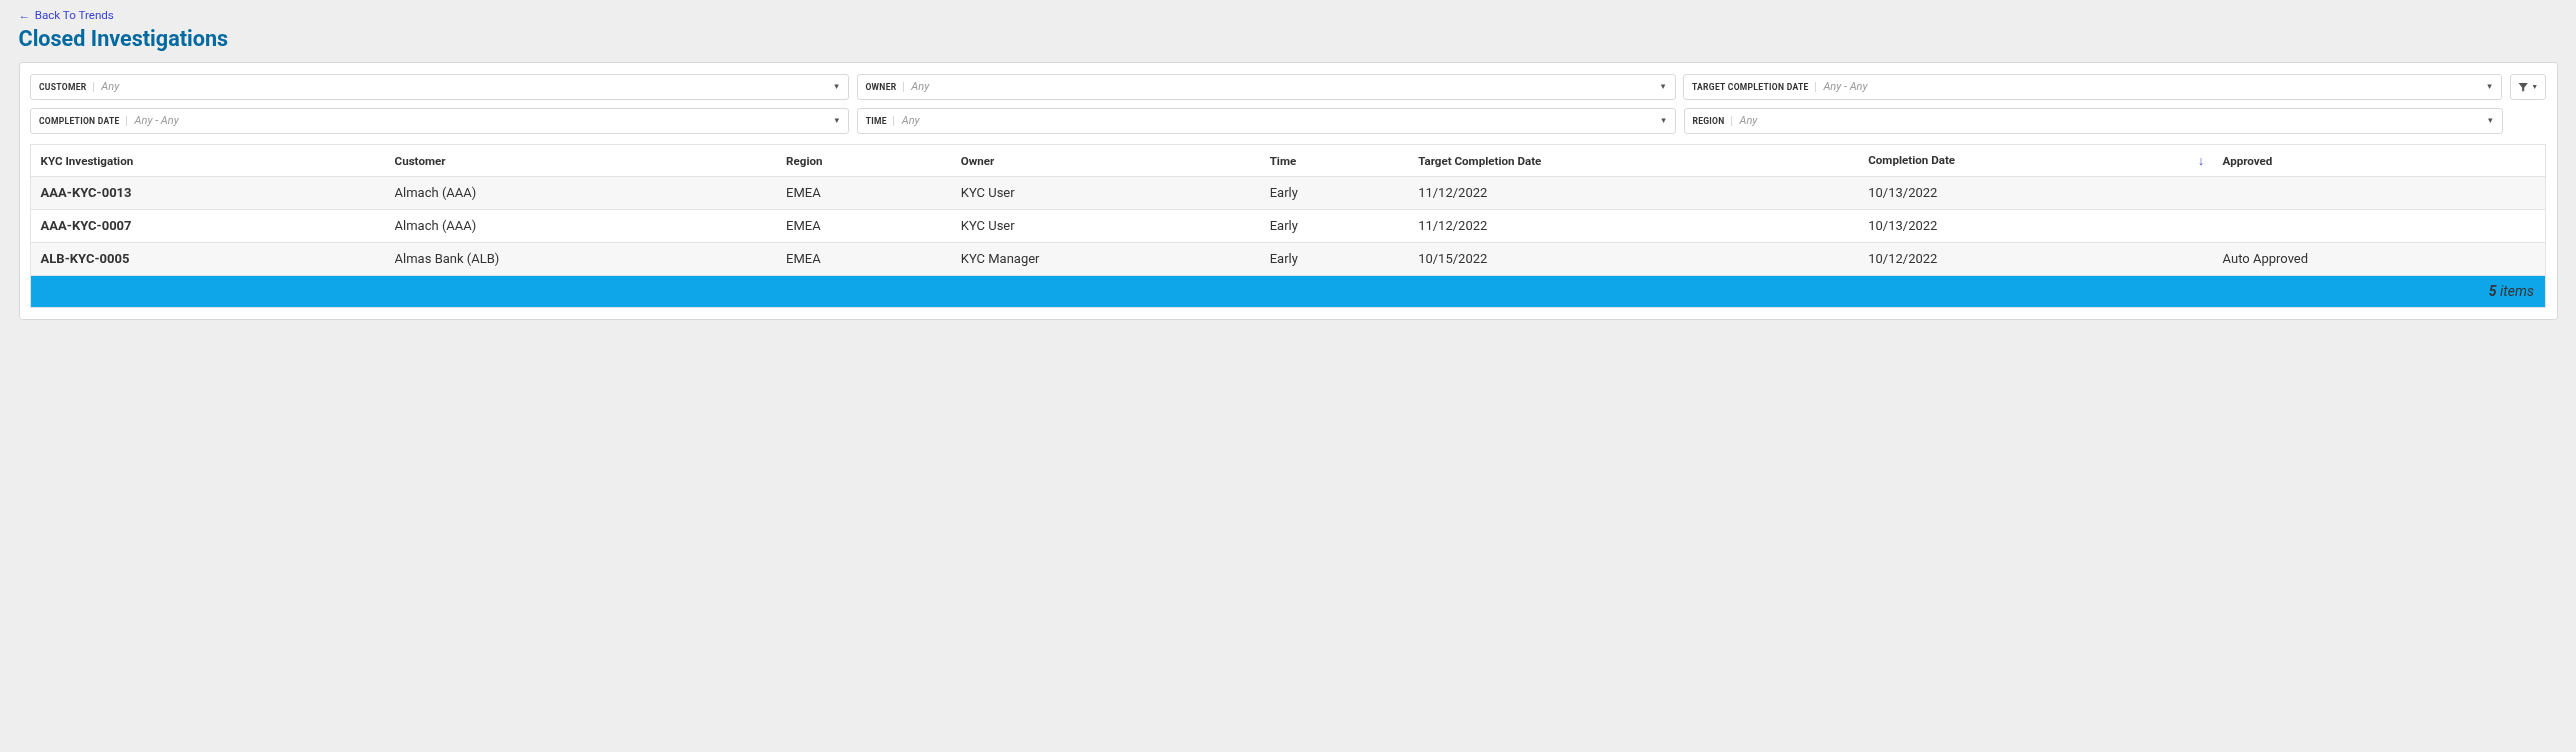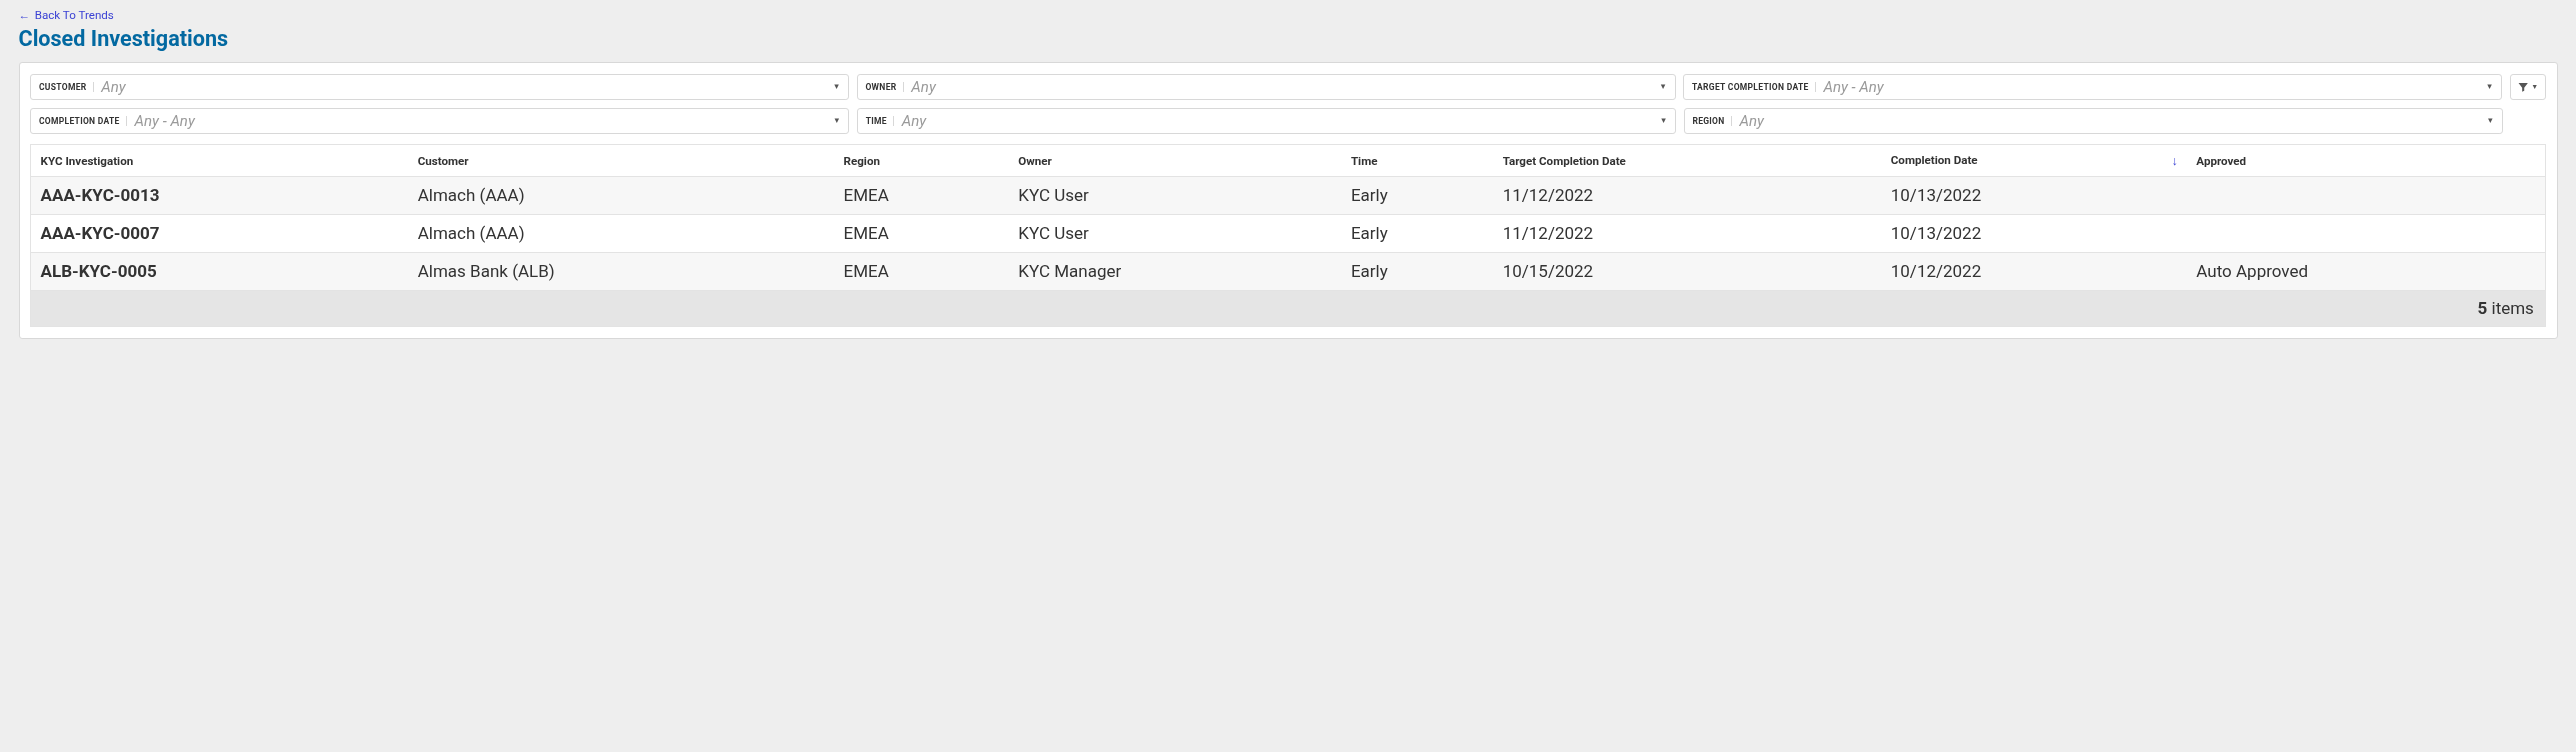--- a/index.html
+++ b/index.html
@@ -64,21 +64,21 @@
     text-transform: uppercase;
     color: #333;
     padding-right: 6.2px;
     border-right: 0.8px solid #d8d8d8;
     margin-right: 7.7px;
     white-space: nowrap;
   }
   .filter-value {
     font-style: italic;
     color: #9a9a9a;
-    font-size: 15px;
+    font-size: 11px;
     flex: 1;
   }
   .filter-caret {
     color: #555;
     font-size: 7.7px;
   }
   .filter-icon-btn {
     width: 36px;
     height: 26px;
     background: #ffffff;
@@ -104,42 +104,43 @@
     font-weight: 700;
     font-size: 11.6px;
     color: #333;
     padding: 7.7px 9.3px;
     border-bottom: 0.8px solid #e3e3e3;
     background: #fff;
     cursor: pointer;
   }
   table.data-table td {
     padding: 8.5px 9.3px;
-    font-size: 17px;
+    font-size: 13px;
     color: #333;
     border-bottom: 0.8px solid #e3e3e3;
   }
   table.data-table tbody tr:nth-child(odd) { background: #f7f7f7; }
   table.data-table tbody tr:nth-child(even) { background: #ffffff; }
   .link-cell { color: #3b42d4; cursor: pointer; }
   .link-cell.bold { font-weight: 700; }
   .sort-indicator {
     color: #3b42d4;
     font-weight: 700;
     float: right;
     font-size: 12.4px;
   }
   .table-footer {
     text-align: right;
     padding: 7.7px 10.8px;
-    font-size: 17px;
+    font-size: 14px;
     color: #333;
     border: 0.8px solid #e3e3e3;
     border-top: none;
-    background: #e5e5e5;
+    background: #0ea5e9;
+    font-style: italic;
   }
   .table-footer .count { font-weight: 700; }
   .redacted {
     display: inline-block;
     width: 77px;
     height: 14px;
     background: #f0f0f0;
     border-radius: 1.5px;
   }
 </style>

